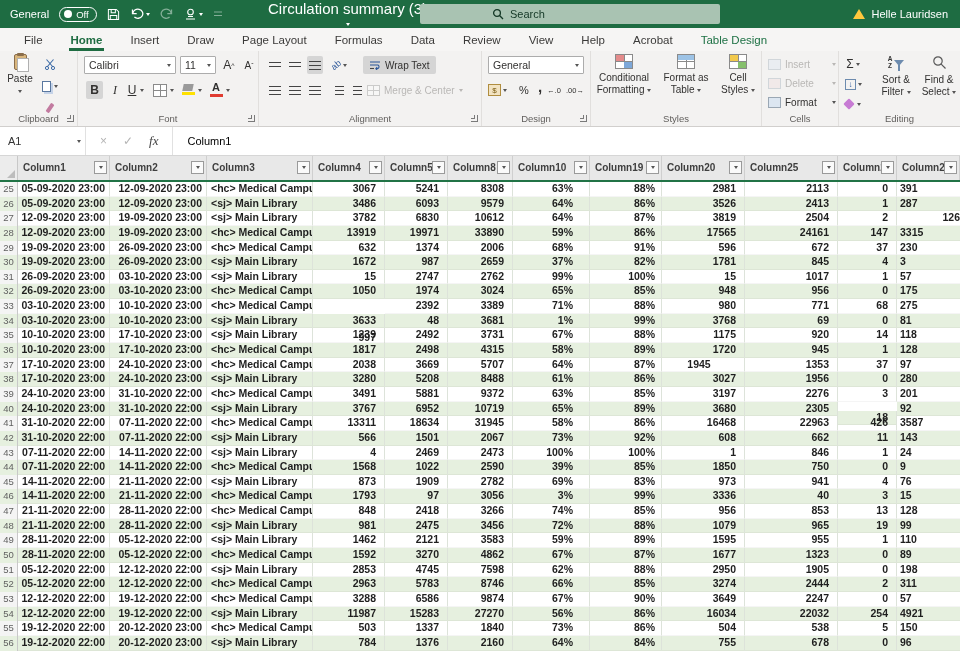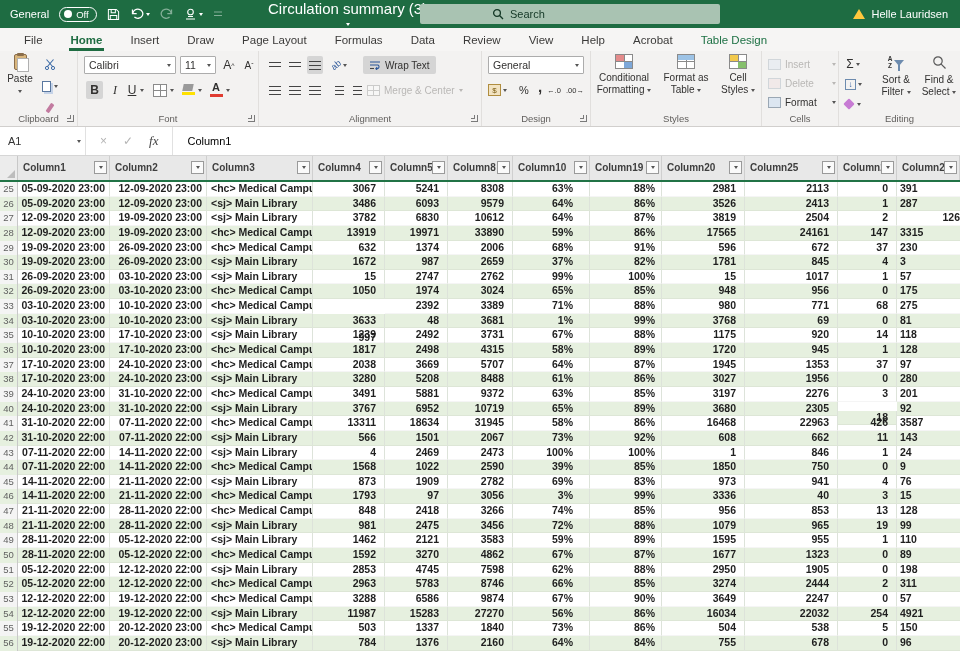--- a/index.html
+++ b/index.html
@@ -619,21 +619,21 @@
     <div class="r">
       <div class="gut">37</div>
       <div class="cell c-date" style="width: 92px;">17-10-2020 23:00</div>
       <div class="cell c-date" style="width: 97px;">24-10-2020 23:00</div>
       <div class="cell c-text" style="width: 106px;">&lt;hc&gt; Medical Campus</div>
       <div class="cell c-num" style="width: 72px;">2038</div>
       <div class="cell c-num" style="width: 63px;">3669</div>
       <div class="cell c-num" style="width: 65px;">5707</div>
       <div class="cell c-pct" style="width: 77px;">64%</div>
       <div class="cell c-pct2" style="width: 72px;">87%</div>
-      <div class="cell c-num" style="width: 83px;">1945</div>
+      <div class="cell c-num" style="width: 83px; text-align: center;">1945</div>
       <div class="cell c-num" style="width: 93px;">1353</div>
       <div class="cell c-num" style="width: 59px;">37</div>
       <div class="cell c-cut" style="width: 63px;">97</div>
     </div>
     <div class="r band">
       <div class="gut">38</div>
       <div class="cell c-date" style="width: 92px;">17-10-2020 23:00</div>
       <div class="cell c-date" style="width: 97px;">24-10-2020 23:00</div>
       <div class="cell c-text" style="width: 106px;">&lt;sj&gt; Main Library</div>
       <div class="cell c-num" style="width: 72px;">3280</div>

